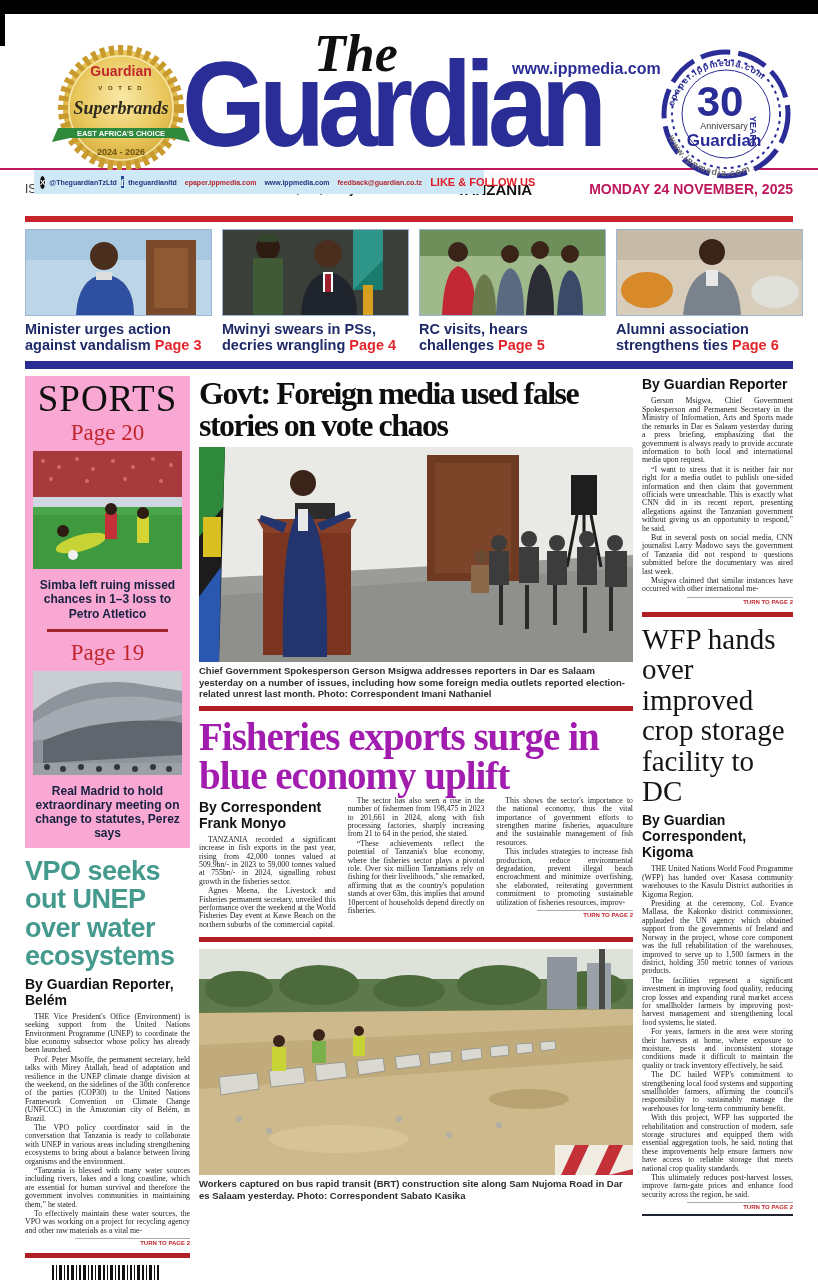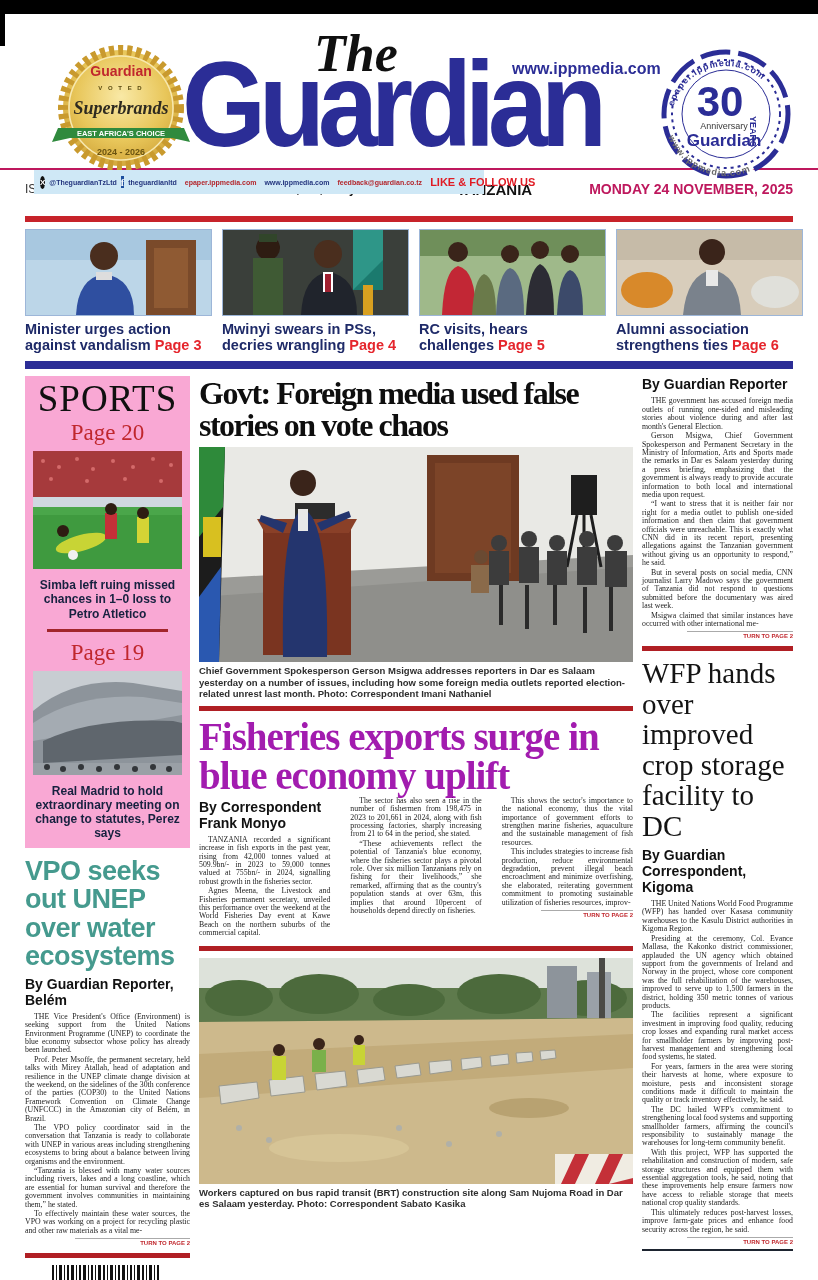--- a/index.html
+++ b/index.html
@@ -60,21 +60,21 @@
   .turnto{border-top:1px solid #aaa;margin-top:3px;margin-left:30%;text-align:right;font-size:6px;font-weight:bold;color:#c0272d;padding-top:1px;}
   .rdiv{height:5px;background:#b01f24;margin:7px 0;}
 
   
   .vpo-head{font-size:27px;font-weight:bold;line-height:1.04;color:#459a8e;letter-spacing:-0.5px;margin-top:9px;}
 
   
   .lead-head{font-family:"Liberation Serif",serif;font-weight:bold;font-size:32px;line-height:0.98;letter-spacing:-1.5px;color:#0e0e0e;margin-top:2px;}
   .caption{font-size:9.5px;font-weight:bold;color:#2e2e2e;line-height:1.2;margin-top:3px;}
   .fish-head{font-family:"Liberation Serif",serif;font-weight:bold;font-size:39px;line-height:0.98;letter-spacing:-1px;color:#a21caf;}
-  .fish-cols{display:flex;gap:20px;margin-top:2px;}
+  .fish-cols{display:flex;gap:12px;margin-top:2px;}
   .fish-col{flex:1;min-width:0;}
   .photo-block{margin-top:6px;}
   .photo-block svg{display:block;}
 
   
   .wfp-head{font-family:"Liberation Serif",serif;font-weight:400;font-size:29px;line-height:1.05;color:#141414;}
   .endline{height:2px;background:#1d2430;margin-top:4px;}
 
   
   .barcode{margin:6px auto 0;width:140px;text-align:center;}
@@ -249,21 +249,21 @@
               <rect x="0" y="56" width="149" height="8" fill="#4aa64a"></rect>
               <ellipse cx="48" cy="92" rx="26" ry="8" transform="rotate(-15 48 92)" fill="#c8d435"></ellipse>
               <circle cx="30" cy="80" r="6" fill="#2e1c12"></circle>
               <rect x="72" y="62" width="12" height="26" fill="#c43038"></rect>
               <circle cx="78" cy="58" r="6" fill="#2e1c12"></circle>
               <rect x="104" y="66" width="12" height="26" fill="#d4d435"></rect>
               <circle cx="110" cy="62" r="6" fill="#2e1c12"></circle>
               <circle cx="40" cy="104" r="5" fill="#f0f0f0"></circle>
             </svg>
         </div>
-        <div class="sports-cap">Simba left ruing missed chances in 1–0 loss to Petro Atletico</div>
+        <div class="sports-cap">Simba left ruing missed chances in 1–3 loss to Petro Atletico</div>
         <div class="sdiv"></div>
         <div class="page-red">Page 19</div>
         <div class="sphoto">
           <svg width="149" height="104" viewBox="0 0 149 104">
               <rect width="149" height="104" fill="#c8cdd2"></rect>
               <path d="M0 40 Q40 6 100 12 L149 20 L149 104 L0 104 Z" fill="#8d949b"></path>
               <path d="M0 52 Q45 22 110 26 L149 32 L149 44 L0 70 Z" fill="#a4abb2"></path>
               <path d="M10 70 Q60 46 140 50 L149 52 L149 84 L10 92 Z" fill="#5f666d"></path>
               <rect x="0" y="92" width="149" height="12" fill="#9aa0a6"></rect>
               <g fill="#33363a">
@@ -282,21 +282,21 @@
       </div>
 
       <div>
         <div class="vpo-head">VPO seeks out UNEP over water ecosystems</div>
         <div class="byline">By Guardian Reporter, Belém</div>
         <div class="body-text">
           <p>THE Vice President's Office (Environment) is seeking support from the United Nations Environment Programme (UNEP) to coordinate the blue economy subsector whose policy has already been launched.</p>
           <p>Prof. Peter Msoffe, the permanent secretary, held talks with Mirey Atallah, head of adaptation and resilience in the UNEP climate change division at the weekend, on the sidelines of the 30th conference of the parties (COP30) to the United Nations Framework Convention on Climate Change (UNFCCC) in the Amazonian city of Belém, in Brazil.</p>
           <p>The VPO policy coordinator said in the conversation that Tanzania is ready to collaborate with UNEP in various areas including strengthening ecosystems to bring about a balance between living organisms and the environment.</p>
           <p>“Tanzania is blessed with many water sources including rivers, lakes and a long coastline, which are essential for human survival and therefore the government involves communities in maintaining them,” he stated.</p>
-          <p>To effectively maintain these water sources, the VPO was working on a project for recycling plastic and other raw materials as a vital me-</p>
+          <p>To effectively maintain these water sources, the VPO was working on a project for recycling agency and other raw materials as a vital me-</p>
         </div>
         <div class="turnto">TURN TO PAGE 2</div>
         <div class="rdiv"></div>
         <div class="barcode">
           <svg width="132" height="62" viewBox="0 0 132 62">
             <g fill="#111">
               <rect x="10" y="0" width="2" height="62"></rect>
                 <rect x="14" y="0" width="1" height="58"></rect>
                 <rect x="17" y="0" width="3" height="58"></rect>
                 <rect x="22" y="0" width="1" height="58"></rect>
@@ -455,21 +455,20 @@
               <circle cx="300" cy="176" r="3"></circle>
             </g>
           </svg>
       </div>
       <div class="caption">Workers captured on bus rapid transit (BRT) construction site along Sam Nujoma Road in Dar es Salaam yesterday. Photo: Correspondent Sabato Kasika</div>
     </div>
 
     <div class="col-right">
       <div class="byline" style="margin-top:0">By Guardian Reporter</div>
       <div class="body-text">
-        <p>THE government has accused foreign media outlets of running one-sided and misleading stories about violence during and after last month's General Election.</p>
         <p>Gerson Msigwa, Chief Government Spokesperson and Permanent Secretary in the Ministry of Information, Arts and Sports made the remarks in Dar es Salaam yesterday during a press briefing, emphasizing that the government is always ready to provide accurate information to both local and international media upon request.</p>
         <p>“I want to stress that it is neither fair nor right for a media outlet to publish one-sided information and then claim that government officials were unreachable. This is exactly what CNN did in its recent report, presenting allegations against the Tanzanian government without giving us an opportunity to respond,” he said.</p>
         <p>But in several posts on social media, CNN journalist Larry Madowo says the government of Tanzania did not respond to questions submitted before the documentary was aired last week.</p>
         <p>Msigwa claimed that similar instances have occurred with other international me-</p>
       </div>
       <div class="turnto">TURN TO PAGE 2</div>
       <div class="rdiv"></div>
 
       <div class="wfp-head">WFP hands over improved crop storage facility to DC</div>
       <div class="byline">By Guardian Correspondent, Kigoma</div>

